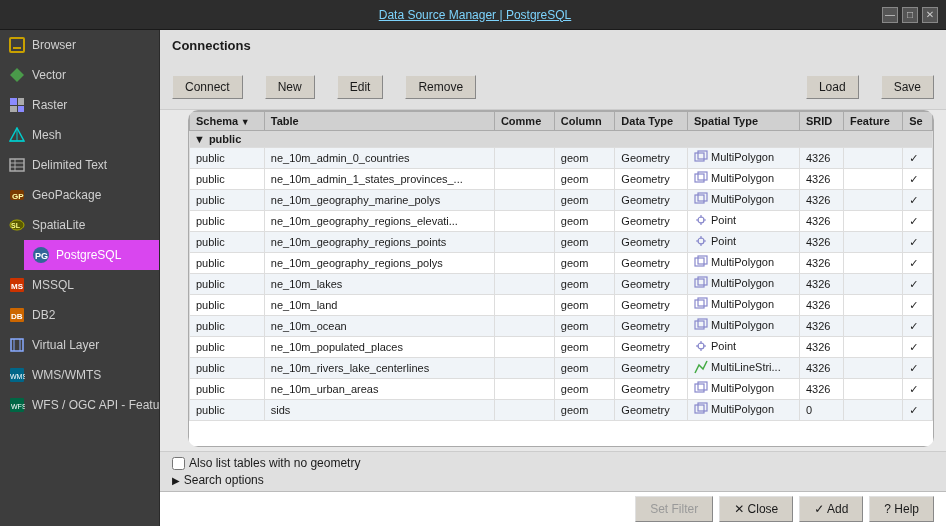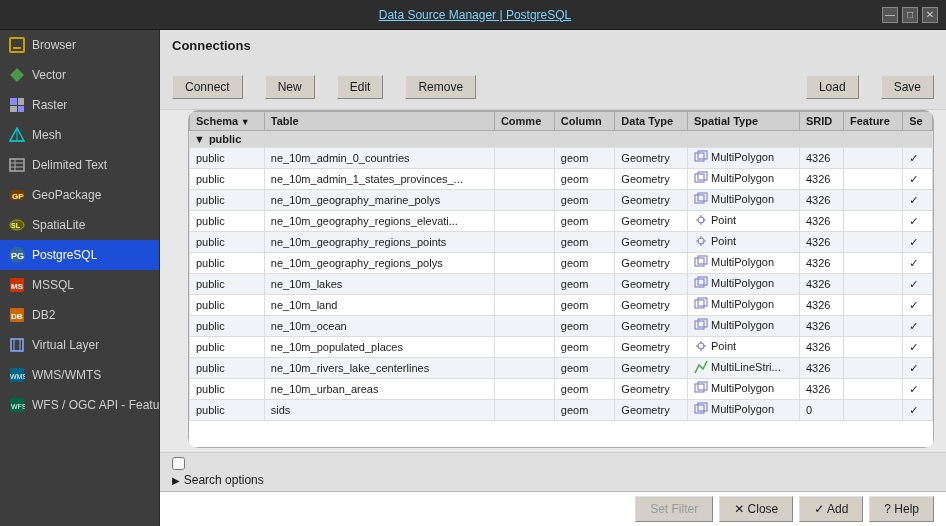--- a/index.html
+++ b/index.html
@@ -28,21 +28,21 @@
 
     
     .sidebar {
       width: 160px; background: #3d3d3d; border-right: 1px solid #2a2a2a;
       display: flex; flex-direction: column; overflow-y: auto;
     }
     .sidebar-item {
       display: flex; align-items: center; padding: 6px 8px; gap: 6px;
       cursor: pointer; color: #d0d0d0; font-size: 12px; white-space: nowrap;
     }
-    .sidebar-item.active { background: #1d4ed8; color: #fff; }
+    .sidebar-item.active { background: #d946ef; color: #fff; margin-left: 24px; }
     .sidebar-icon { width: 18px; height: 18px; display: flex; align-items: center; justify-content: center; flex-shrink: 0; }
 
     
     .icon-browser { width:16px;height:16px;border:2px solid #c8a000;border-radius:2px;position:relative; }
     .icon-browser::after { content:'';position:absolute;bottom:2px;left:2px;right:2px;height:2px;background:#c8a000; }
     .icon-vector { width:14px;height:14px;background:#4a9a4a;clip-path:polygon(50% 0%,100% 50%,50% 100%,0% 50%); }
     .icon-raster { width:14px;height:14px;display:grid;grid-template-columns:1fr 1fr;gap:1px; }
     .icon-raster-cell { background:#8a8aff; }
 
     
@@ -477,20 +477,21 @@
                 <td>✓</td>
               </tr>
             </tbody>
         </table>
       </div>
     </div>
 
     <div class="bottom-options">
       <div class="checkbox-row">
         <input type="checkbox" id="no-geom" style="">
+        <label for="no-geom">Also list tables with no geometry</label>
       </div>
       <div class="search-options-row">
         <span class="search-arrow">▶</span>
         <span>Search options</span>
       </div>
     </div>
 
     <div class="action-bar">
       <button class="action-btn disabled">Set Filter</button>
       <button class="action-btn">✕ Close</button>

